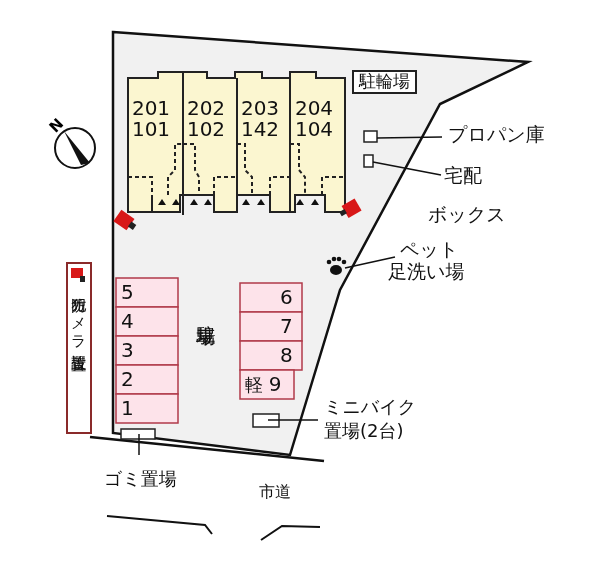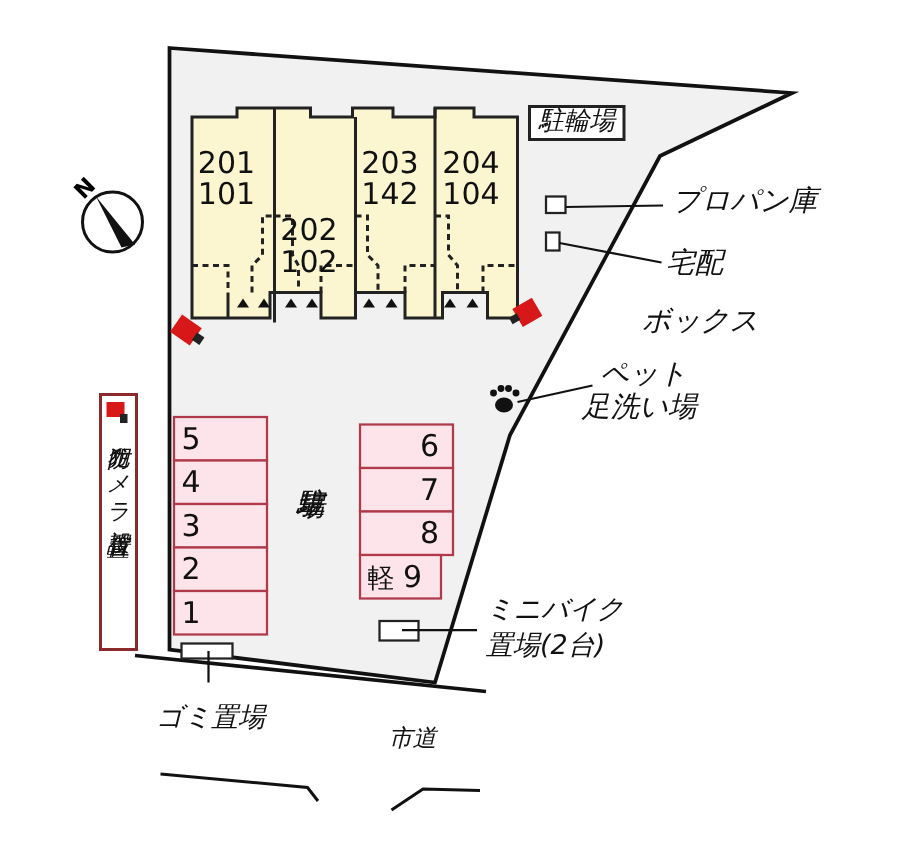--- a/index.html
+++ b/index.html
@@ -1,19 +1,19 @@
 <!DOCTYPE html>
 <html><head>
 <meta charset="utf-8">
 <style>
   html, body { margin: 0; padding: 0; background: #ffffff; }
   body { width: 600px; height: 576px; position: relative; overflow: hidden;
          font-family: "DejaVu Sans", "Liberation Sans", sans-serif; color: #111; }
   #map { position: absolute; left: 0; top: 0; width: 600px; height: 576px; }
-  .lbl { position: absolute; white-space: nowrap; line-height: 1.05; color: #111; font-style: italic; }
+  .lbl { position: absolute; white-space: nowrap; line-height: 1.05; color: #111; }
   .unit-num { position: absolute; font-size: 20px; line-height: 21px; text-align: center; width: 46px; }
   .pk-num { position: absolute; font-size: 20px; }
   .boxed { border: 2px solid #222; background: #fff; padding: 1px 5px; font-size: 17px; }
   .vertical { writing-mode: vertical-rl; text-orientation: upright; letter-spacing: 1px; }
   .legend-box { position: absolute; border: 2px solid #8a2a2a; background: #fff; }
 </style>
 </head>
 <body>
 
 <svg id="map" viewBox="0 0 600 576" xmlns="http://www.w3.org/2000/svg">
@@ -100,21 +100,21 @@
   <rect x="121" y="429" width="34" height="10" fill="#fff" stroke="#222" stroke-width="1.5"></rect>
   <line x1="139" y1="434" x2="139" y2="455" stroke="#111" stroke-width="1.5"></line>
   <rect x="253" y="414" width="26" height="13" fill="#fff" stroke="#222" stroke-width="1.5"></rect>
   <line x1="268" y1="420" x2="318" y2="420" stroke="#111" stroke-width="1.5"></line>
 </svg>
 
 <div class="unit-num" style="left:128px;top:98px;">
   <div>201</div>
   <div>101</div>
 </div>
-<div class="unit-num" style="left:183px;top:98px;margin-top:45px;">
+<div class="unit-num" style="left:183px;top:98px;">
   <div>202</div>
   <div>102</div>
 </div>
 <div class="unit-num" style="left:237px;top:98px;">
   <div>203</div>
   <div>142</div>
 </div>
 <div class="unit-num" style="left:291px;top:98px;">
   <div>204</div>
   <div>104</div>

